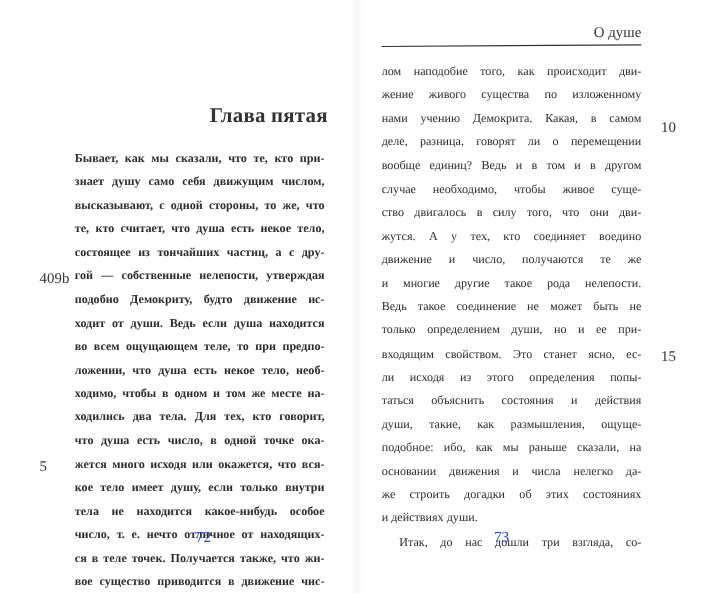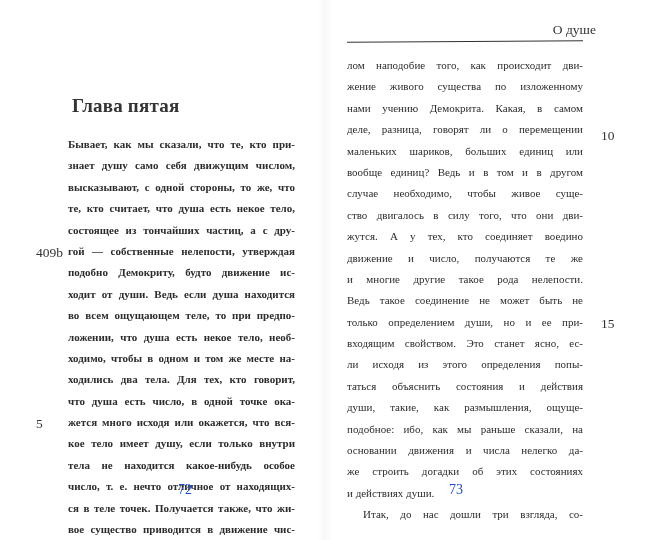--- a/index.html
+++ b/index.html
@@ -10,21 +10,21 @@
     color: #2a2a2a;
     position: relative;
   }
   .spread { position: absolute; left: 0; top: 0; width: 649px; height: 540px; }
   .page { position: absolute; top: 0; height: 540px; }
   .page-left { left: 0; width: 325px; }
   .page-right { left: 325px; width: 324px; }
 
   .chapter-title {
     position: absolute; left: 72px; width: 226px; top: 95px;
-    text-align: left; font-family: "Liberation Serif", serif;
+    text-align: right; font-family: "Liberation Serif", serif;
     font-size: 19px; font-weight: bold; color: #333;
     letter-spacing: 0.2px;
   }
   .text-block { position: absolute; margin: 0; padding: 0; }
   .left-text { left: 68px; top: 134px; width: 227px; font-weight: bold; }
   .right-text { left: 22px; top: 55px; width: 236px; }
   .line {
     font-family: "Liberation Serif", serif;
     font-size: 11px; line-height: 21.4px; height: 21.4px;
     white-space: nowrap; text-align: justify; text-align-last: justify;
@@ -35,21 +35,21 @@
 
   .margin-num {
     position: absolute; font-family: "Liberation Serif", serif;
     font-size: 13.5px; color: #333;
   }
   .page-number {
     position: absolute; top: 482px; font-family: "Liberation Serif", serif;
     font-size: 14px; color: #1d4ed8; text-align: center; width: 40px;
   }
   .running-head {
-    position: absolute; left: 35px; width: 236px; top: 22px;
+    position: absolute; left: 22px; width: 236px; top: 22px;
     text-align: right; font-family: "Liberation Serif", serif;
     font-size: 13.5px; color: #333;
   }
   .head-rule {
     position: absolute; left: 22px; width: 236px; top: 41px; height: 0;
     border-top: 1.2px solid #333;
     transform: skewY(-0.35deg);
   }
   .gutter-shade {
     position: absolute; left: 318px; top: 0; width: 14px; height: 540px;
@@ -91,37 +91,36 @@
   </div>
 
   <div class="page page-right">
     <div class="running-head">О душе</div>
     <div class="head-rule"></div>
     <div class="text-block right-text">
       <div class="line">лом наподобие того, как происходит дви-</div>
       <div class="line">жение живого существа по изложенному</div>
       <div class="line">нами учению Демокрита. Какая, в самом</div>
       <div class="line">деле, разница, говорят ли о перемещении</div>
-      <div class="line">маленьких шариков, больших единиц или</div>
       <div class="line">вообще единиц? Ведь и в том и в другом</div>
       <div class="line">случае необходимо, чтобы живое суще-</div>
       <div class="line">ство двигалось в силу того, что они дви-</div>
       <div class="line">жутся. А у тех, кто соединяет воедино</div>
       <div class="line">движение и число, получаются те же</div>
       <div class="line">и многие другие такое рода нелепости.</div>
       <div class="line">Ведь такое соединение не может быть не</div>
       <div class="line">только определением души, но и ее при-</div>
       <div class="line">входящим свойством. Это станет ясно, ес-</div>
       <div class="line">ли исходя из этого определения попы-</div>
       <div class="line">таться объяснить состояния и действия</div>
       <div class="line">души, такие, как размышления, ощуще-</div>
       <div class="line">подобное: ибо, как мы раньше сказали, на</div>
       <div class="line">основании движения и числа нелегко да-</div>
       <div class="line">же строить догадки об этих состояниях</div>
       <div class="line last">и действиях души.</div>
       <div class="line indent">Итак, до нас дошли три взгляда, со-</div>
 
     </div>
-    <div class="margin-num" style="left:276px; top:128px;">10</div>
+    <div class="margin-num" style="left:276px; top:108px;">10</div>
     <div class="margin-num" style="left:276px; top:316px;">15</div>
     <div class="page-number" style="left:111px;">73</div>
   </div>
 </div>
 
 </body></html>

